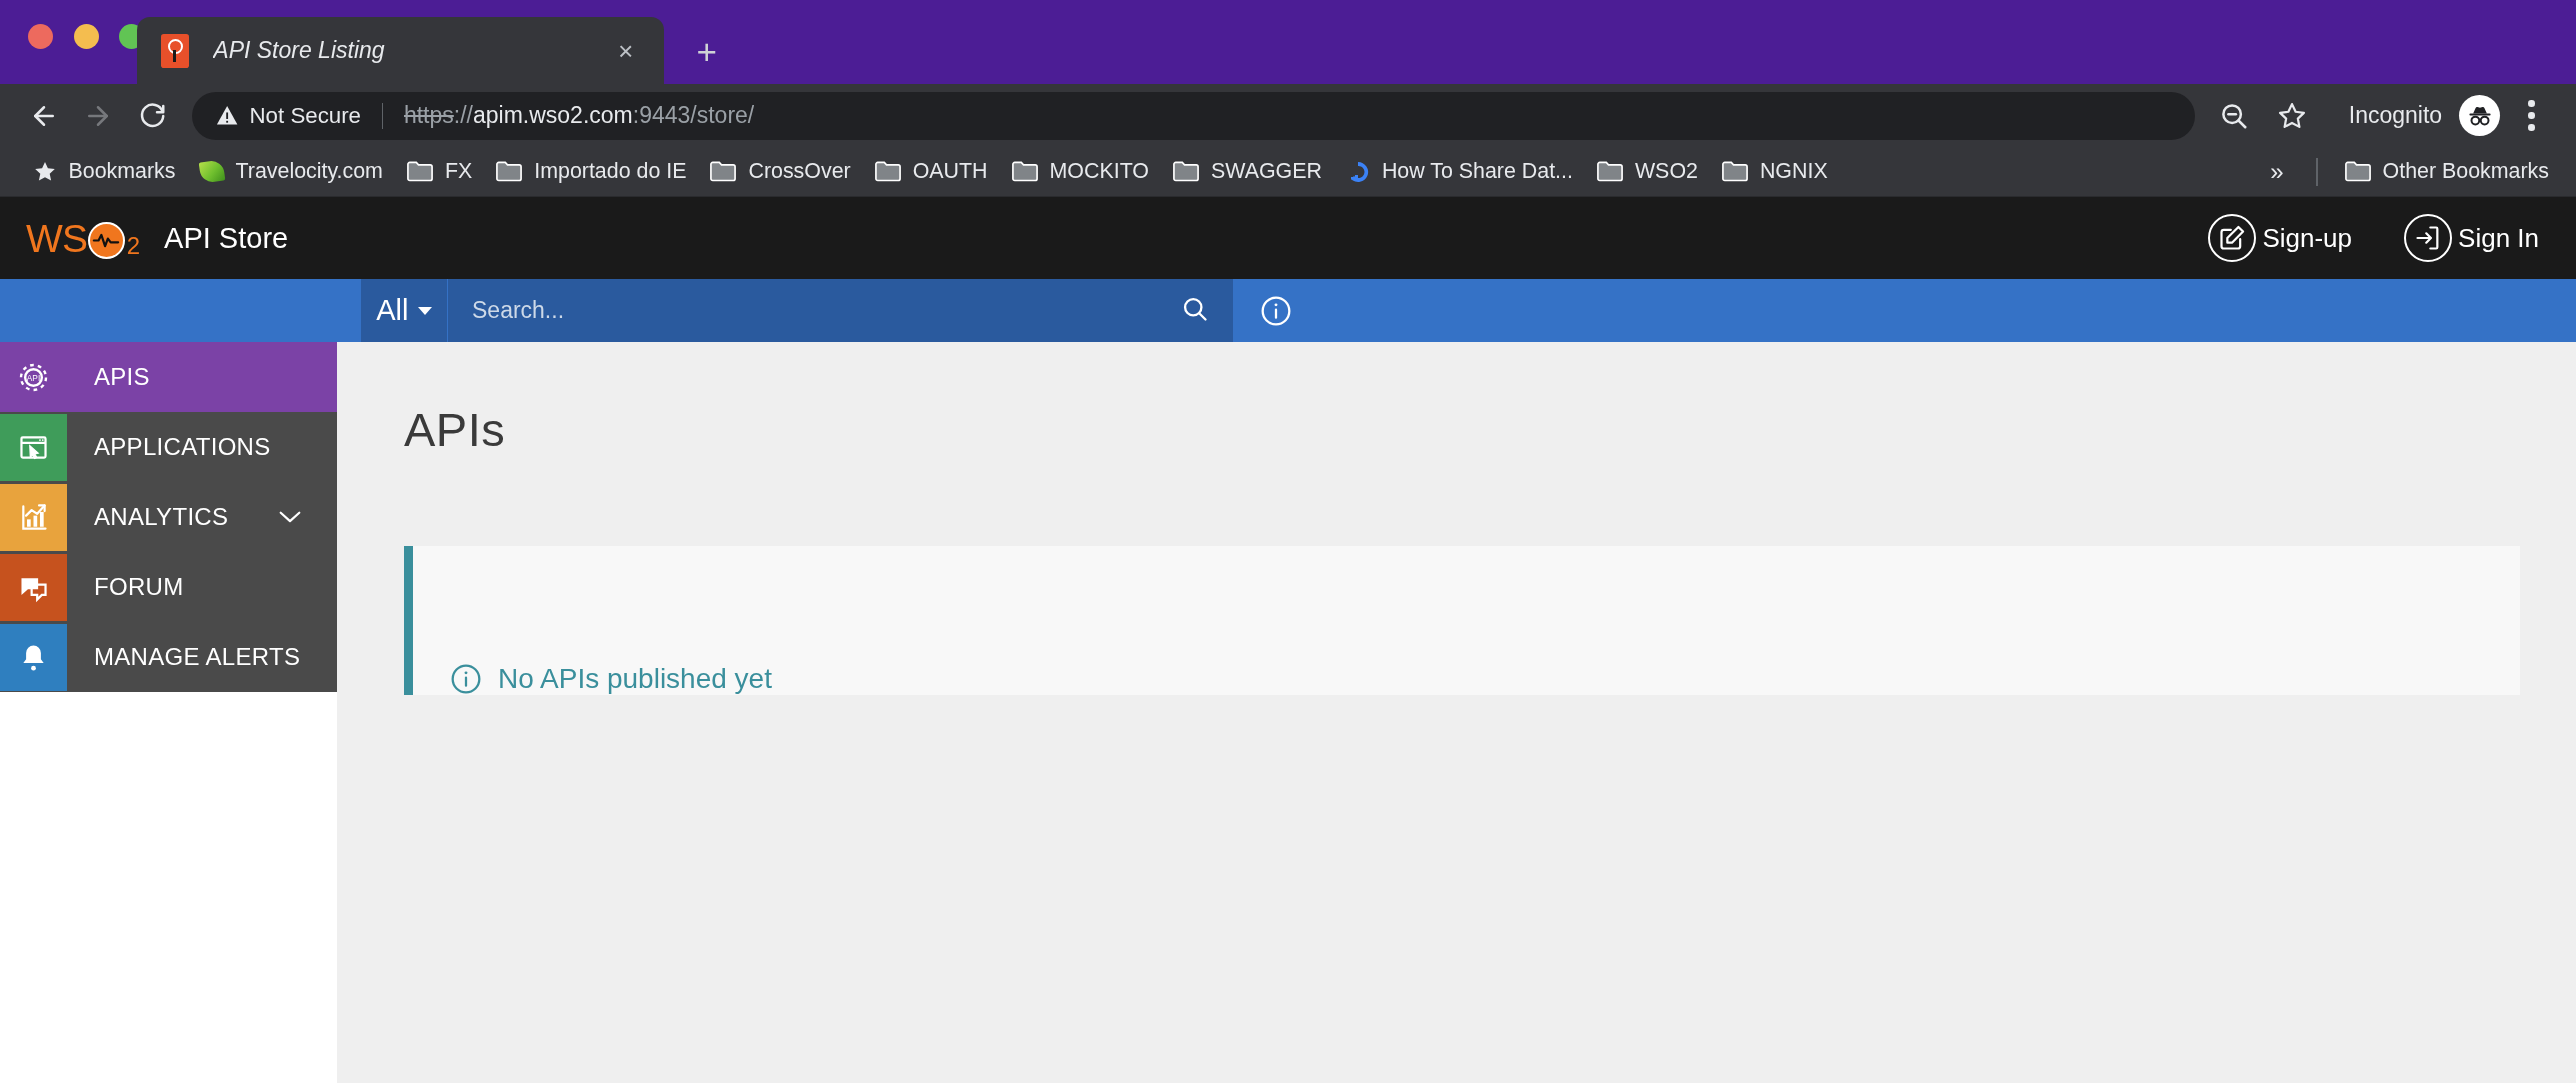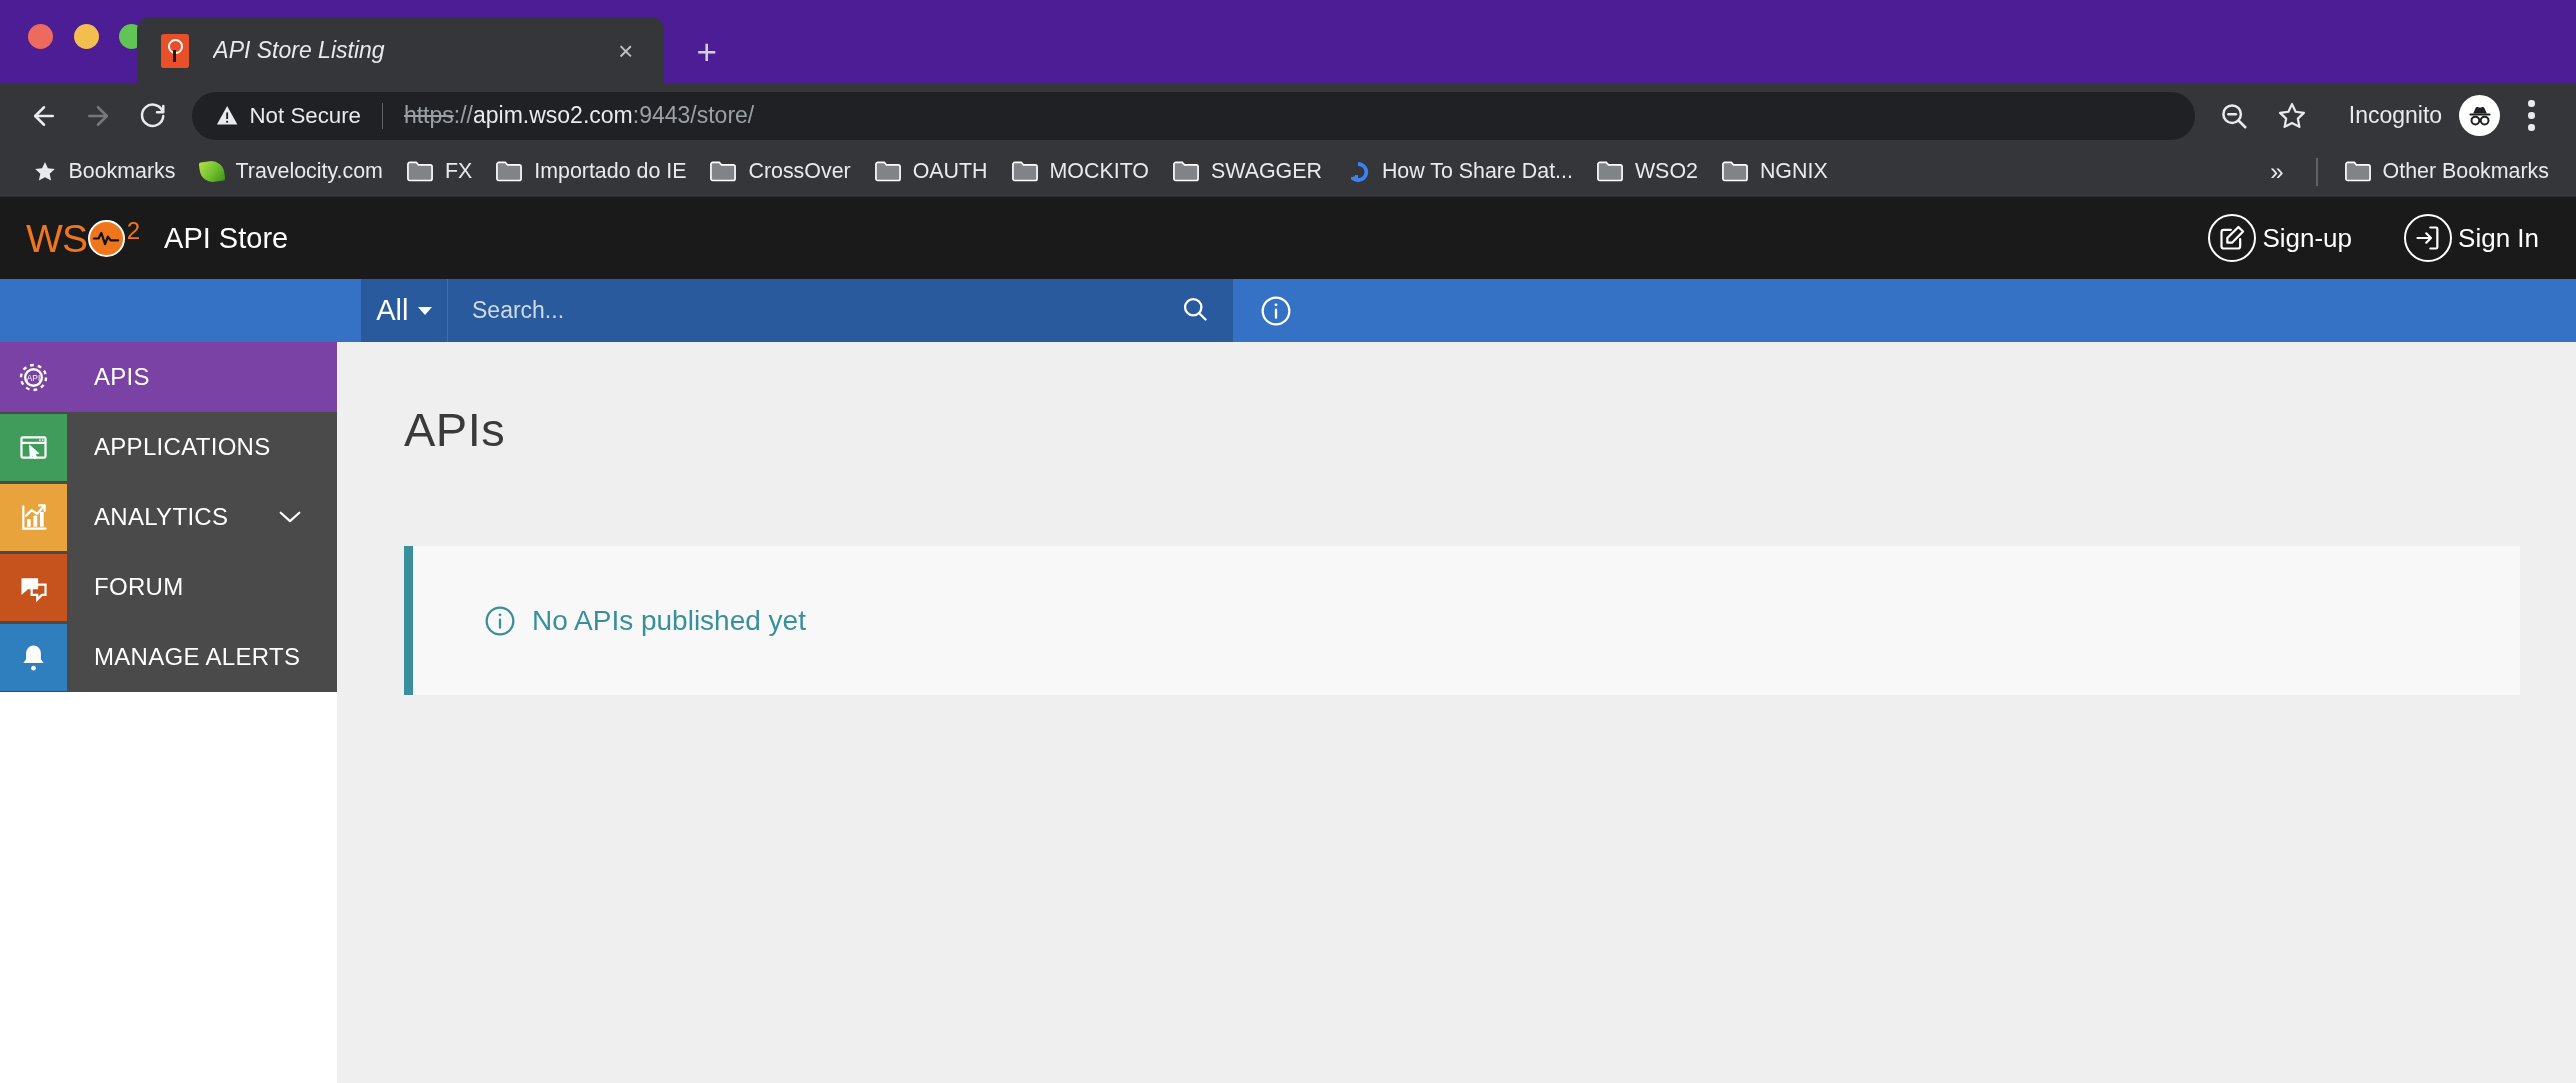--- a/index.html
+++ b/index.html
@@ -158,21 +158,21 @@
 
   
   .page { flex: 1 1 auto; background: #ffffff; display: flex; flex-direction: column; min-height: 0; }
 
   .app-header {
     height: 82px; background: #1a1a1a;
     display: flex; align-items: center;
     padding: 0 37px 0 26px;
     flex: 0 0 auto;
   }
-  .logo { display: flex; }
+  .logo { display: flex; align-items: flex-end; }
   .logo .wso {
     color: #f0761e; font-size: 39px; letter-spacing: -0.9px;
     font-family: "Liberation Sans", sans-serif; line-height: 1;
   }
   .logo-o {
     width: 37px; height: 37px; border-radius: 50%;
     background: #f0761e; border: 2.8px solid #ffffff;
     display: inline-flex; align-items: center; justify-content: center;
     margin: 0 0.9px; position: relative; top: 1.9px;
   }
@@ -240,22 +240,22 @@
   .content { flex: 1 1 auto; background: #efefef; min-width: 0; padding: 0 56px 0 67px; }
   .page-title {
     font-size: 47px; color: #3a3a3a; font-weight: normal;
     padding-top: 60px; letter-spacing: 0.5px;
   }
   .alert {
     margin-top: 89px;
     background: #f8f8f8;
     border-left: 9.3px solid #3a8f9c;
     height: 149px;
-    display: flex; align-items: center;
-    padding-left: 71px;
+    display: flex; align-items: flex-end;
+    padding-left: 37px;
   }
   .alert .info-ic { width: 32px; height: 32px; flex: 0 0 auto; }
   .alert .msg { color: #3a8f9c; font-size: 28px; margin-left: 16px; }
 </style>
 </head>
 <body>
 
 <div class="browser">
 
   <div class="tabstrip">

